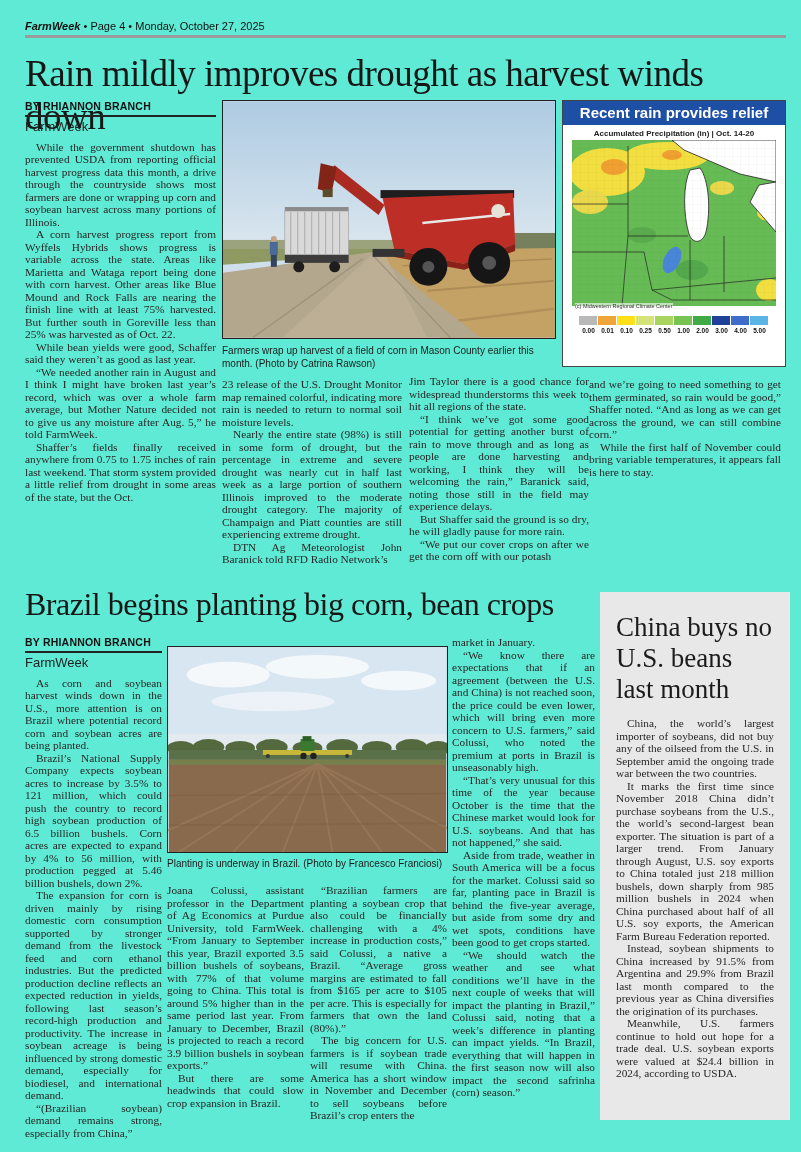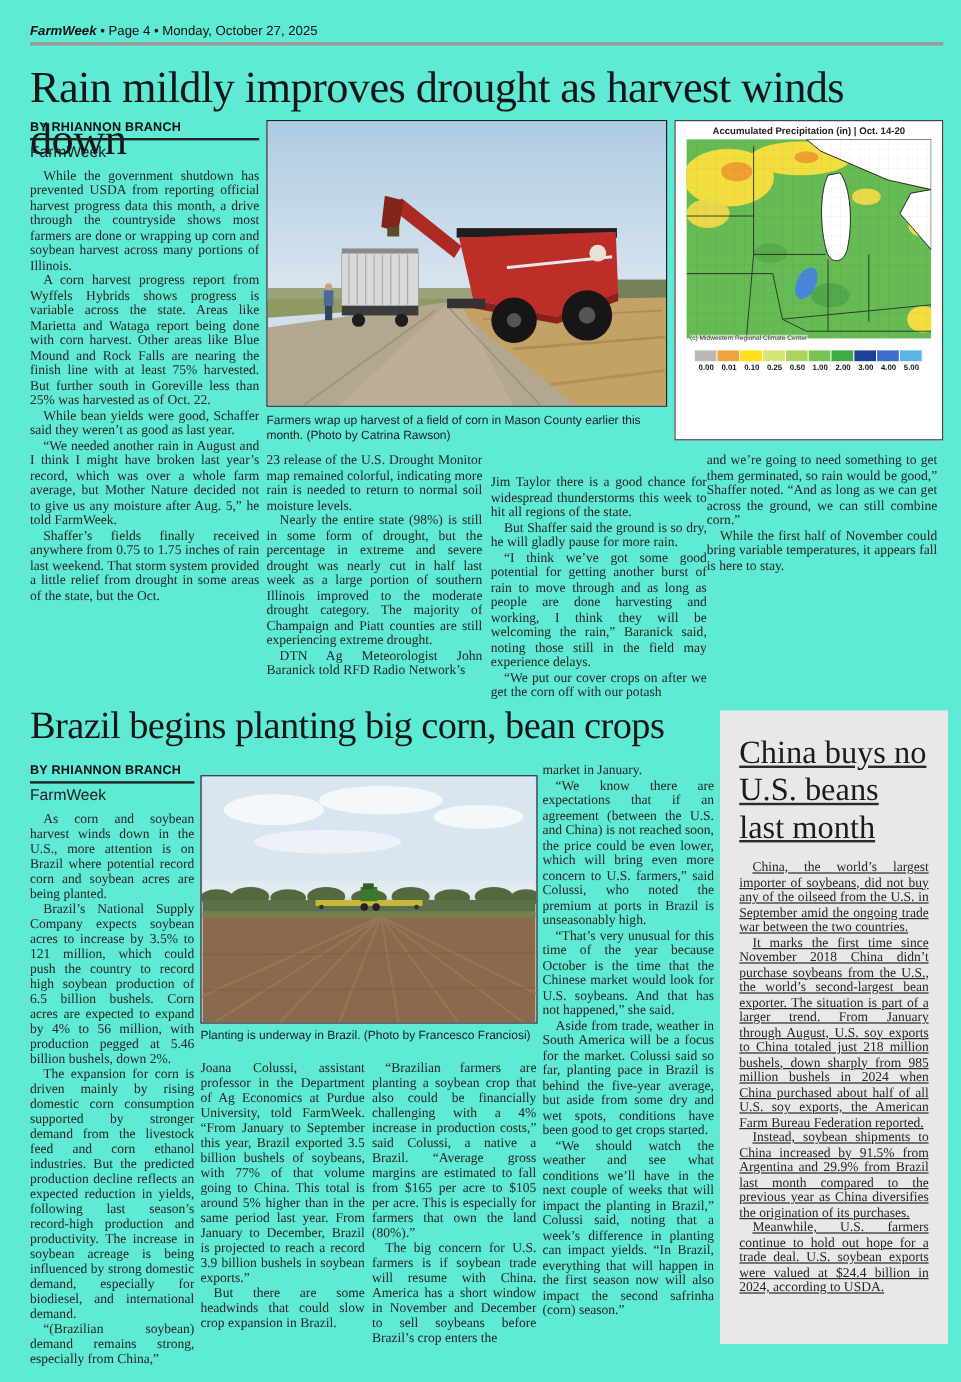--- a/index.html
+++ b/index.html
@@ -21,21 +21,21 @@
   .byline { font-family:"Liberation Sans",sans-serif; font-weight:bold; font-size:10.5px; color:#111; letter-spacing:.2px; }
   .byline-rule { height:1.5px; background:#222; margin:3px 0 2px 0; }
   .org { font-family:"Liberation Sans",sans-serif; font-size:13px; color:#222; margin-bottom:7px; }
   .body { font-size:11.3px; line-height:12.5px; text-align:justify; color:#262626; overflow:hidden; }
   .para { margin:0; text-indent:11px; }
   .cont .para:first-child { text-indent:0; }
 
   
   .a1-col1 { position:absolute; left:25px;  top:100px; width:191px; height:472px; }
   .a1-col2 { position:absolute; left:222px; top:378px; width:180px; height:196px; }
-  .a1-col3 { position:absolute; left:409px; top:396px; width:180px; height:196px; }
+  .a1-col3 { position:absolute; left:409px; top:375px; width:180px; height:196px; }
   .a1-col4 { position:absolute; left:589px; top:378px; width:192px; height:196px; }
 
   .photo { border:1px solid #222; background:#cfe0ec; }
   .photo1 { position:absolute; left:222px; top:100px; width:334px; height:239px; }
   .caption { font-family:"Liberation Sans",sans-serif; font-size:10px; line-height:13px; color:#1c1c1c; }
   .caption1 { position:absolute; left:222px; top:344px; width:345px; }
 
   
   .rainbox { position:absolute; left:562px; top:100px; width:224px; height:267px; border:1px solid #444; background:#fff; }
   .rainbox-title { height:24px; line-height:24px; text-align:center; color:#fff; font-family:"Liberation Sans",sans-serif; font-weight:bold; font-size:15px; }
@@ -49,21 +49,21 @@
 
   
   .a2-col1 { position:absolute; left:25px;  top:636px; width:137px; height:504px; }
   .photo2 { position:absolute; left:167px; top:646px; width:281px; height:207px; }
   .caption2 { position:absolute; left:167px; top:857px; width:300px; }
   .a2-col2 { position:absolute; left:167px; top:884px; width:137px; height:256px; }
   .a2-col3 { position:absolute; left:310px; top:884px; width:137px; height:256px; }
   .a2-col4 { position:absolute; left:452px; top:636px; width:143px; height:504px; }
 
   
-  .sidebar { position:absolute; left:600px; top:592px; width:190px; height:528px; background:#e8e8e8; padding:20px 16px 0 16px;text-decoration:underline; }
+  .sidebar { position:absolute; left:600px; top:592px; width:190px; height:528px; background:#e8e8e8; padding:20px 16px 0 16px; }
   .sidebar-title { font-size:27px; line-height:31px; color:#1b1b1b; font-weight:400; margin-bottom:12px; }
   .sidebar .body { font-size:11.3px; }
 </style>
 </head>
 <body>
 
 <div id="page">
 
   <div class="topline">
     <span class="mast">FarmWeek</span>
@@ -139,20 +139,21 @@
       <rect x="150" y="148" width="32" height="8" fill="#333"></rect>
       <circle cx="206" cy="166" r="19" fill="#161616"></circle>
         <circle cx="206" cy="166" r="6" fill="#555"></circle>
       <circle cx="267" cy="162" r="21" fill="#161616"></circle>
         <circle cx="267" cy="162" r="7" fill="#555"></circle>
     </svg>
   </div>
   <div class="caption caption1">Farmers wrap up harvest of a field of corn in Mason County earlier this month. (Photo by Catrina Rawson)</div>
 
   <div class="rainbox">
+    <div class="rainbox-title" id="rainbox-title" style="background: rgb(29, 79, 165);">Recent rain provides relief</div>
     <div class="rainbox-sub">Accumulated Precipitation (in) | Oct. 14-20</div>
     <div class="mapwrap">
       <svg width="204" height="172" viewBox="0 0 204 172">
         <defs>
           <pattern id="county" width="8" height="8" patternUnits="userSpaceOnUse">
             <path d="M8,0 H0 V8" fill="none" stroke="#000" stroke-width="0.4" opacity="0.12"></path>
           </pattern>
         </defs>
         <rect x="0" y="0" width="204" height="166" fill="#66bb55"></rect>
         <ellipse cx="35" cy="32" rx="38" ry="24" fill="#f2df3f"></ellipse>
@@ -228,22 +229,22 @@
       </div>
   </div>
 
   <div class="a1-col2 body cont">
       <p class="para">23 release of the U.S. Drought Monitor map remained colorful, indicating more rain is needed to return to normal soil moisture levels.</p>
       <p class="para">Nearly the entire state (98%) is still in some form of drought, but the percentage in extreme and severe drought was nearly cut in half last week as a large portion of southern Illinois improved to the moderate drought category. The majority of Champaign and Piatt counties are still experiencing extreme drought.</p>
       <p class="para">DTN Ag Meteorologist John Baranick told RFD Radio Network’s</p>
     </div>
   <div class="a1-col3 body cont">
       <p class="para">Jim Taylor there is a good chance for widespread thunderstorms this week to hit all regions of the state.</p>
+      <p class="para">“I think we’ve got some good potential for getting another burst of rain to move through and as long as people are done harvesting and working, I think they will be welcoming the rain,” Baranick said, noting those still in the field may experience delays.</p>
       <p class="para">But Shaffer said the ground is so dry, he will gladly pause for more rain.</p>
-      <p class="para">“I think we’ve got some good potential for getting another burst of rain to move through and as long as people are done harvesting and working, I think they will be welcoming the rain,” Baranick said, noting those still in the field may experience delays.</p>
       <p class="para">“We put our cover crops on after we get the corn off with our potash</p>
     </div>
   <div class="a1-col4 body cont">
       <p class="para">and we’re going to need something to get them germinated, so rain would be good,” Shaffer noted. “And as long as we can get across the ground, we can still combine corn.”</p>
       <p class="para">While the first half of November could bring variable temperatures, it appears fall is here to stay.</p>
     </div>
 
   <h2 class="headline2">Brazil begins planting big corn, bean crops</h2>
 
   <div class="a2-col1">

